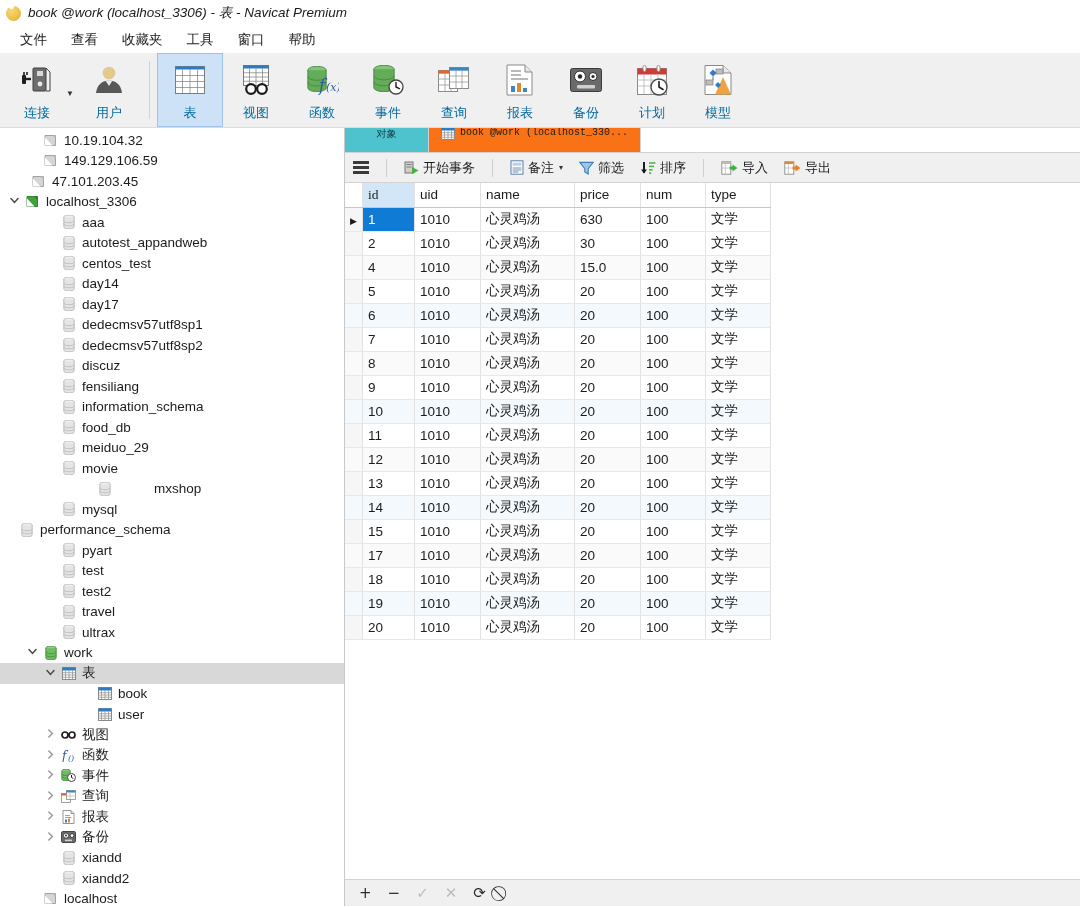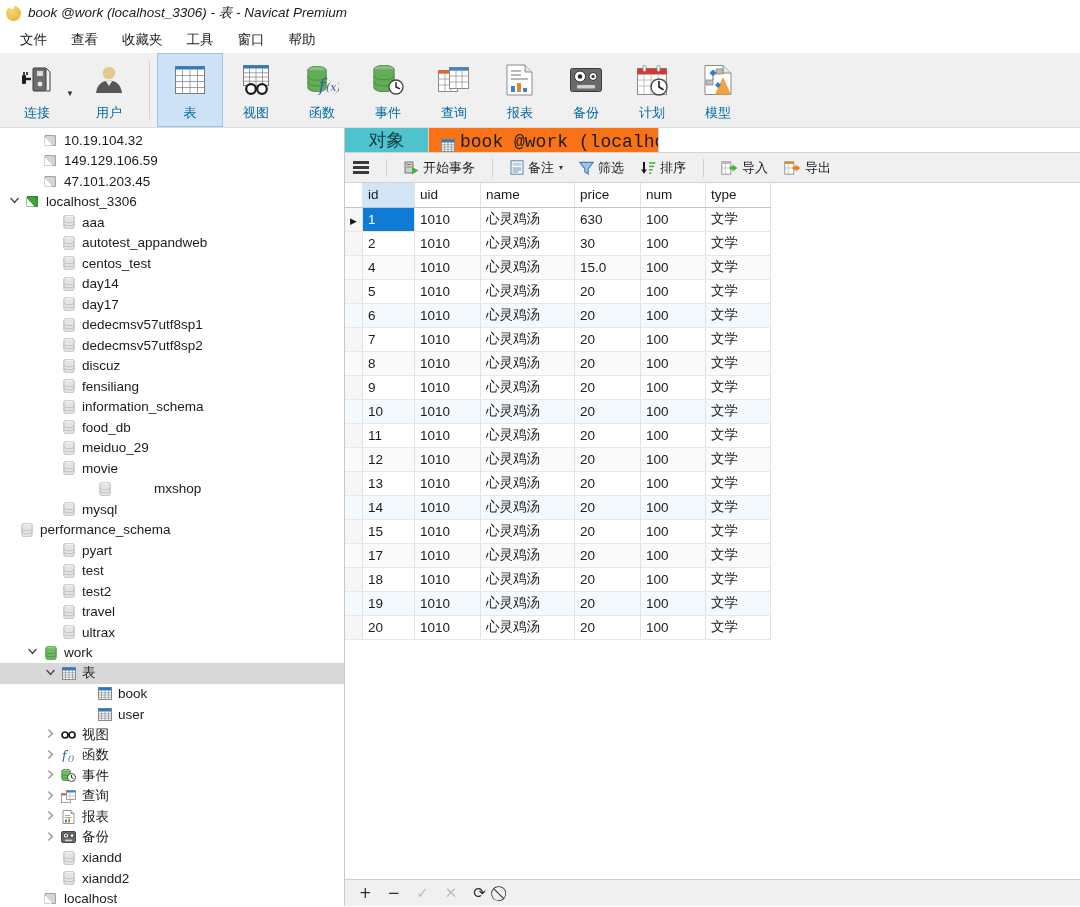--- a/index.html
+++ b/index.html
@@ -155,24 +155,24 @@
   #tabstrip {
     height: 25px;
     background: #f0f0f0;
     display: flex;
     align-items: flex-end;
     border-bottom: 1px solid #d2d2d2;
   }
   .tab {
     height: 25px;
     display: flex;
-    align-items: flex-end;
+    align-items: flex-start;
     gap: 5px;
     padding: 0 12px;
-    font-size: 18px;
+    font-size: 10px;
     color: #1b1b1b;
     cursor: default;
     white-space: nowrap;
     border-right: 1px solid #d2d2d2;
   }
   .tab.teal {
     background: #4ec3cd;
     color: #0f3c42;
     font-weight: normal;
     justify-content: center;
@@ -228,21 +228,21 @@
     white-space: nowrap;
     font-weight: normal;
     text-align: left;
     vertical-align: middle;
   }
   table.grid thead th {
     background: #ffffff;
     border-bottom: 1px solid #c6c6c6;
     color: #1b1b1b;
   }
-  table.grid thead th.colhi { background: #d3e6f7; }
+  table.grid thead th.colhi { background: #d3e6f7; font-family: Liberation Serif, serif; }
   th.gutter, td.gutter {
     width: 15px;
     background: #f6f6f6;
     border-right: 1px solid #d8d8d8;
     padding: 0;
     text-align: center;
   }
   td.gutter .rowmark {
     font-size: 9px;
     color: #1b1b1b;
@@ -494,21 +494,21 @@
         <span class="twisty"></span>
         <span class="tree-ico">
           <svg width="13" height="13" viewBox="0 0 13 13" xmlns="http://www.w3.org/2000/svg">
             <path d="M1 1.5 L11.5 1.5 L11.5 11.5 L1 11.5 Z" fill="#d5d5d5" stroke="#9a9a9a" stroke-width="0.9"></path>
             <path d="M1 11.5 L1 3.5 L8.5 11.5 Z" fill="#ffffff"></path>
             <path d="M8.5 1.5 L11.5 1.5 L11.5 5" fill="#bdbdbd"></path>
           </svg>
         </span>
         <span class="tree-lbl">149.129.106.59</span>
       </div>
-      <div class="tree-row" style="padding-left: 24px;">
+      <div class="tree-row" style="padding-left: 12px;">
         <span class="twisty"></span>
         <span class="tree-ico">
           <svg width="13" height="13" viewBox="0 0 13 13" xmlns="http://www.w3.org/2000/svg">
             <path d="M1 1.5 L11.5 1.5 L11.5 11.5 L1 11.5 Z" fill="#d5d5d5" stroke="#9a9a9a" stroke-width="0.9"></path>
             <path d="M1 11.5 L1 3.5 L8.5 11.5 Z" fill="#ffffff"></path>
             <path d="M8.5 1.5 L11.5 1.5 L11.5 5" fill="#bdbdbd"></path>
           </svg>
         </span>
         <span class="tree-lbl">47.101.203.45</span>
       </div>

